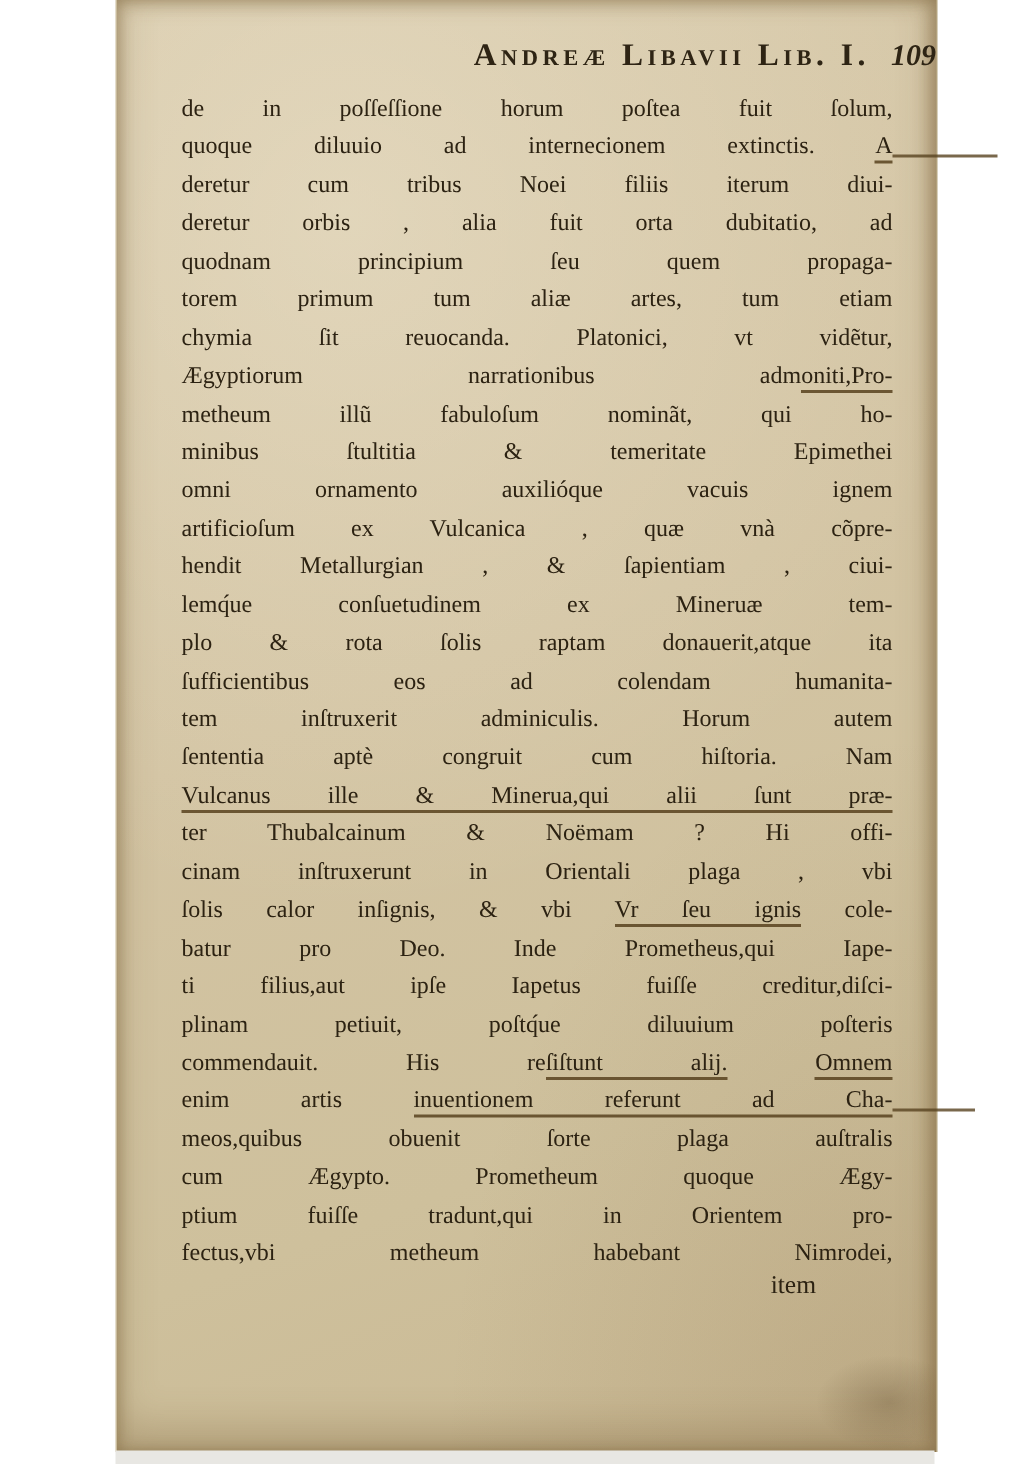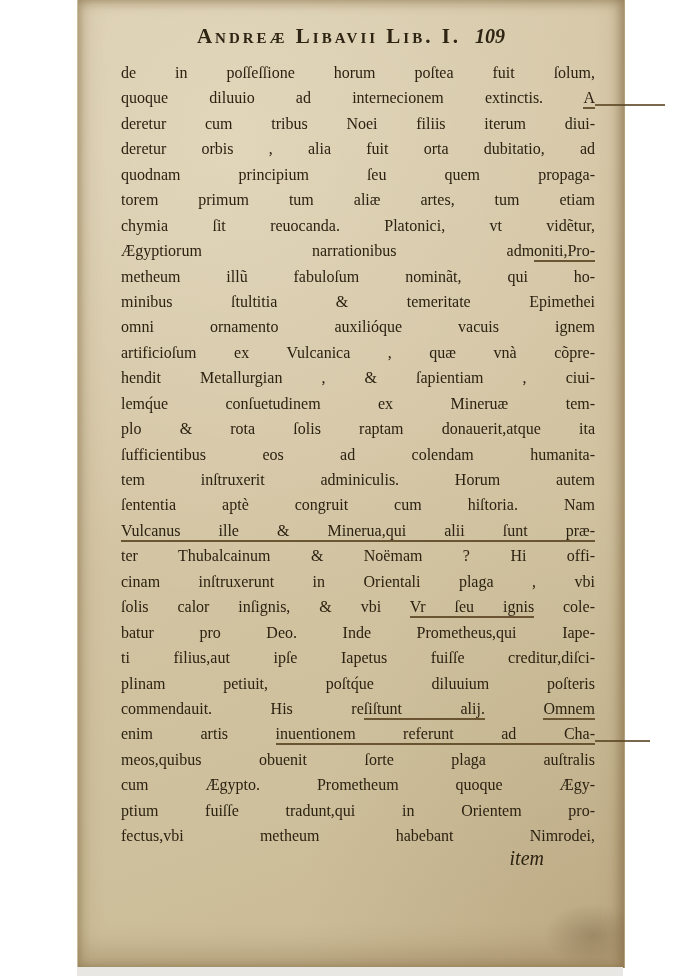--- a/index.html
+++ b/index.html
@@ -18,21 +18,21 @@
     box-shadow:
       inset -5px 0 10px rgba(120,95,55,.38),
       inset 3px 0 8px rgba(120,95,55,.26),
       inset 0 -16px 26px rgba(115,90,50,.30),
       inset 0 6px 12px rgba(130,105,65,.16);
     border-right:1px solid #b2a17c;
     border-left:1px solid #cabc9c;
   }
   .page-header{
     position:absolute;top:24px;left:0;width:100%;
-    text-align:center;color:#2e2414;
+    text-align:right;color:#2e2414;
   }
   .running-title{
     font-variant:small-caps;font-size:21px;letter-spacing:3px;font-weight:600;
   }
   .page-number{
     font-size:20px;font-style:italic;margin-left:14px;font-weight:600;
   }
   .text-block{
     position:absolute;top:60px;left:43px;width:474px;
     font-size:16px;line-height:25.45px;color:#2c2212;
@@ -45,21 +45,21 @@
     border-bottom:2.5px solid rgba(88,66,31,.85);
     padding-bottom:1px;
   }
   .stroke{
     display:inline-block;height:1px;
     border-bottom:2.5px solid rgba(88,66,31,.8);
     transform:translateY(3px);
   }
   .catchword{
     position:absolute;top:847px;right:80px;
-    font-size:20px;color:#2c2212;font-style:italic;
+    font-size:17px;color:#2c2212;
   }
   .scan-edge{
     position:absolute;left:77px;top:967px;width:546px;height:9px;
     background:#e8e7e3;
   }
 </style>
 </head>
 <body>
 
 <div class="scan">

